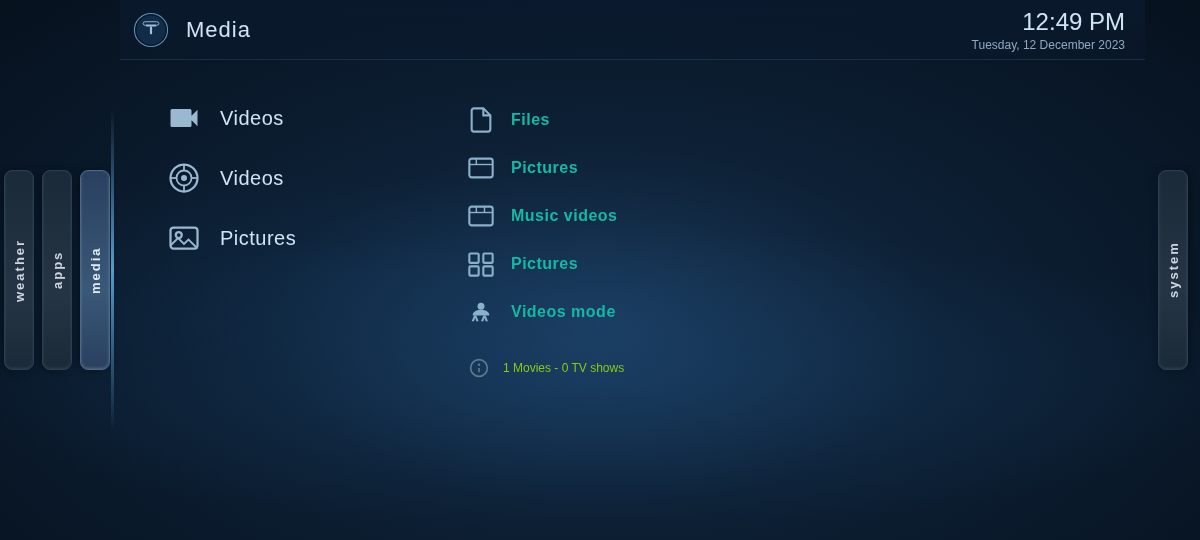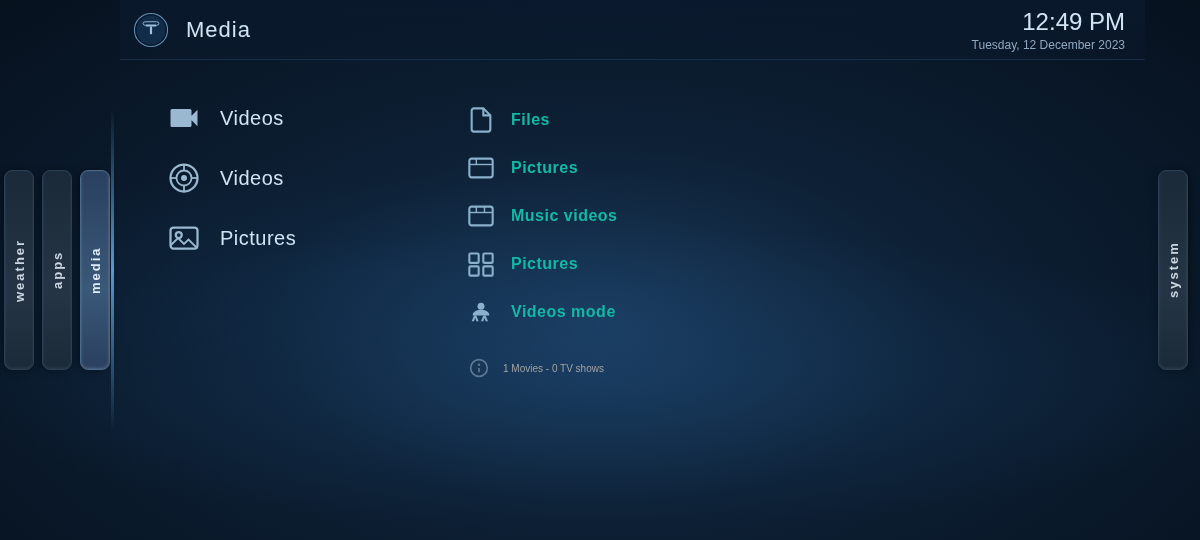--- a/index.html
+++ b/index.html
@@ -265,22 +265,22 @@
       width: 24px;
       height: 24px;
       display: flex;
       align-items: center;
       justify-content: center;
       font-size: 16px;
       color: #7090a8;
     }
 
     .info-text {
-      font-size: 10px;
-      color: #a3a3a3;
+      font-size: 12px;
+      color: #84cc16;
     }
 
     
     .icon-svg {
       width: 100%;
       height: 100%;
     }
 
     
     .side-tab-media {

